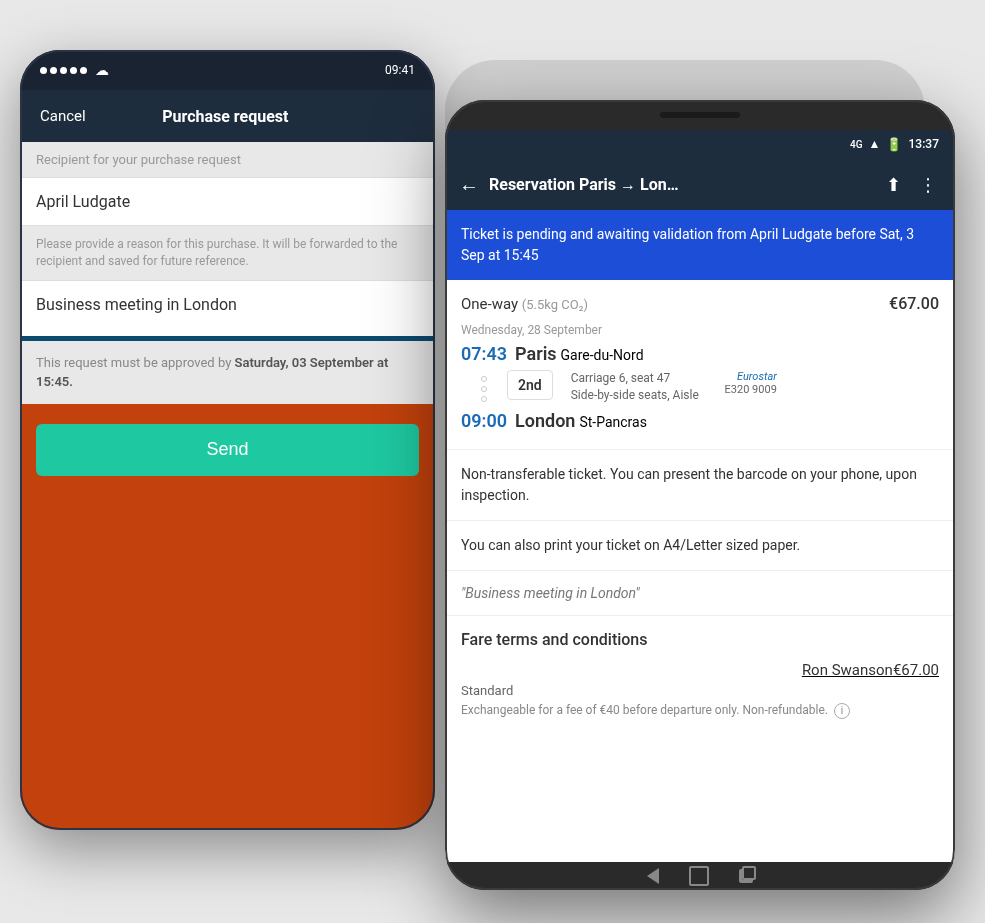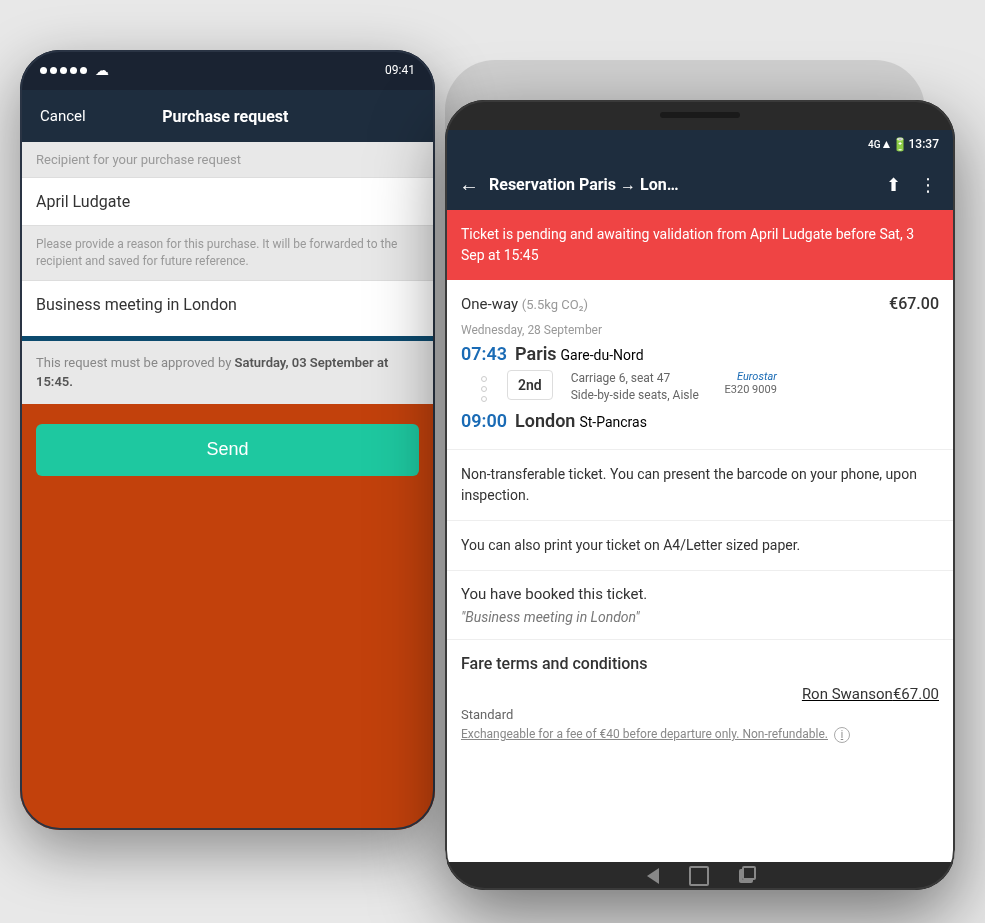--- a/index.html
+++ b/index.html
@@ -208,20 +208,21 @@
     }
 
     
     .phone-right .status-bar {
       background: #1e2d3e;
       height: 28px;
       display: flex;
       align-items: center;
       justify-content: flex-end;
       padding: 0 16px;
+      gap: 6px;
       color: white;
       font-size: 12px;
       font-weight: 500;
     }
 
     .phone-right .status-bar .network {
       font-size: 10px;
     }
 
     
@@ -261,21 +262,21 @@
       background: white;
       height: calc(100% - 138px);
       overflow-y: auto;
       overflow-x: hidden;
     }
 
     .phone-right .content::-webkit-scrollbar { display: none; }
 
     
     .pending-notice {
-      background: #ef4444;
+      background: #1d4ed8;
       padding: 14px 16px;
       color: white;
       font-size: 14px;
       line-height: 1.5;
     }
 
     
     .ticket-section {
       padding: 14px 16px;
       border-bottom: 1px solid #eee;
@@ -456,21 +457,20 @@
       margin-bottom: 4px;
     }
 
     .fare-section .fare-terms {
       font-size: 12px;
       color: #888;
       line-height: 1.4;
       display: flex;
       align-items: flex-start;
       gap: 6px;
-      text-decoration: underline;
     }
 
     .fare-section .info-icon {
       width: 16px;
       height: 16px;
       border: 1px solid #aaa;
       border-radius: 50%;
       display: inline-flex;
       align-items: center;
       justify-content: center;
@@ -635,21 +635,20 @@
 
     <div class="info-section">
       <p>Non-transferable ticket. You can present the barcode on your phone, upon inspection.</p>
     </div>
 
     <div class="info-section">
       <p>You can also print your ticket on A4/Letter sized paper.</p>
     </div>
 
     <div class="booked-section">
-      <div class="booked-title">You have booked this ticket.</div>
       <div class="reason">"Business meeting in London"</div>
     </div>
 
     <div class="fare-section">
       <div class="fare-title">Fare terms and conditions</div>
       <div class="passenger-row">
         <span class="passenger-name">Ron Swanson</span>
         <span class="fare-price">€67.00</span>
       </div>
       <div class="fare-class">Standard</div>

